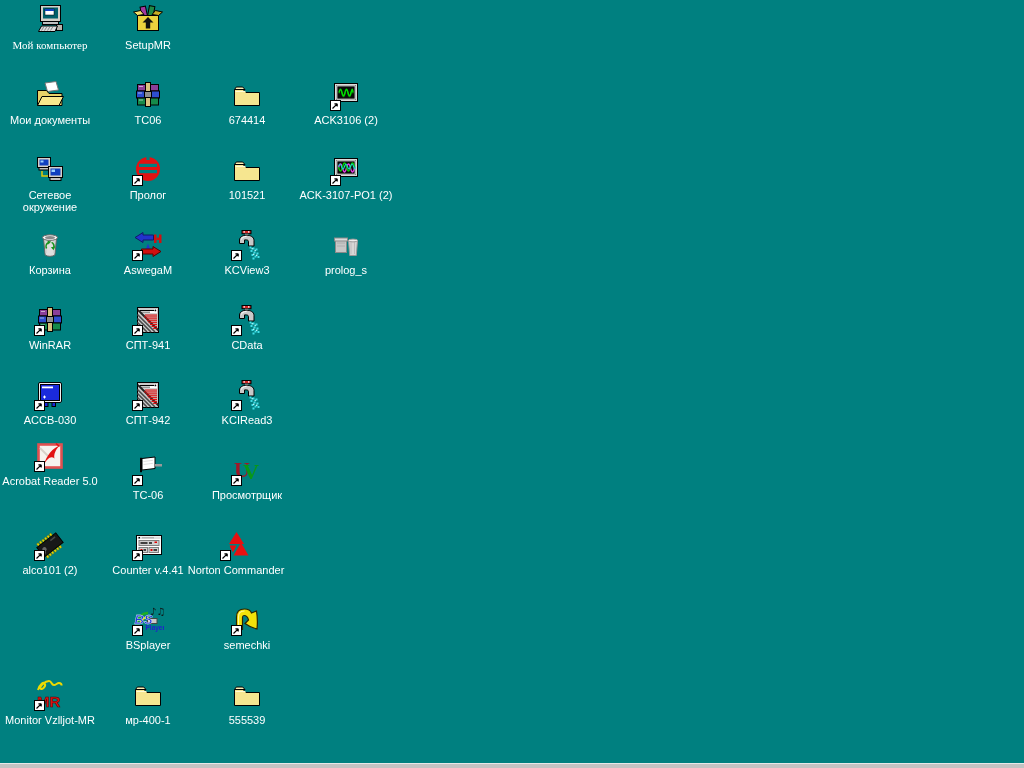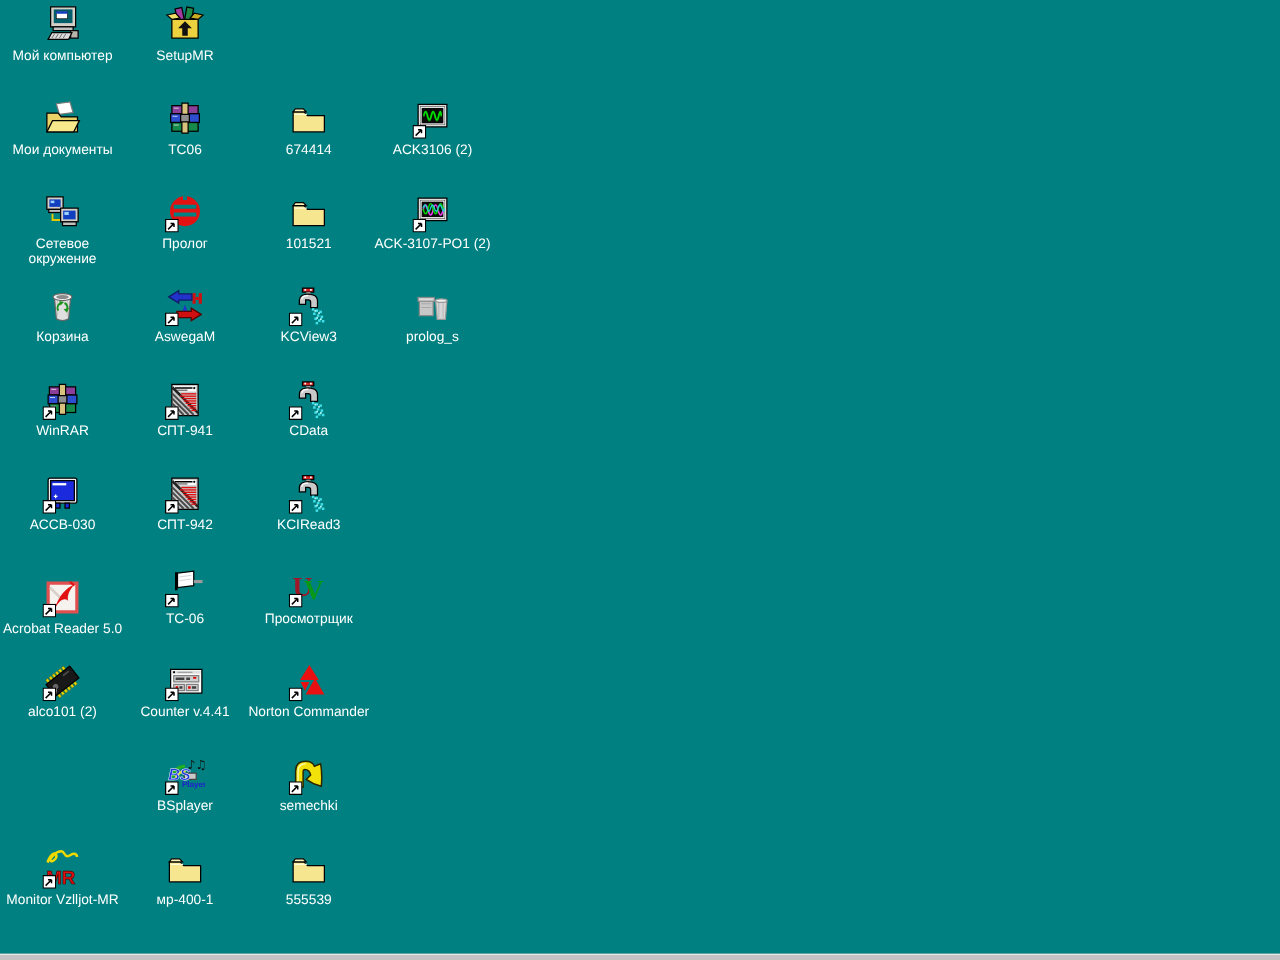--- a/index.html
+++ b/index.html
@@ -297,21 +297,21 @@
   </defs>
 </svg>
 
 <div id="desktop">
     <div class="cell" style="left: 2px; top: 4px;">
       <div class="iconwrap">
         <svg class="base" viewBox="0 0 32 32" aria-hidden="true">
           <use href="#sym-my-computer"></use>
         </svg>
       </div>
-      <div class="lbl" style="color: rgb(255, 255, 255);">Мой компьютер</div>
+      <div class="lbl" style="color: rgb(255, 255, 255); font-family: Liberation Serif, serif;">Мой компьютер</div>
     </div>
     <div class="cell" style="left: 100px; top: 4px;">
       <div class="iconwrap">
         <svg class="base" viewBox="0 0 32 32" aria-hidden="true">
           <use href="#sym-winrar-setup-box"></use>
         </svg>
       </div>
       <div class="lbl" style="color: rgb(255, 255, 255);">SetupMR</div>
     </div>
     <div class="cell" style="left: 2px; top: 79px;">
@@ -484,21 +484,21 @@
       <div class="iconwrap">
         <svg class="base" viewBox="0 0 32 32" aria-hidden="true">
           <use href="#sym-faucet"></use>
         </svg>
         <svg class="ov" viewBox="0 0 11 11">
           <use href="#sym-shortcut"></use>
         </svg>
       </div>
       <div class="lbl" style="color: rgb(255, 255, 255);">KCIRead3</div>
     </div>
-    <div class="cell" style="left: 2px; top: 462px;">
+    <div class="cell" style="left: 2px; top: 440px;">
       <div class="iconwrap">
         <svg class="base" viewBox="0 0 32 32" aria-hidden="true">
           <use href="#sym-acrobat-reader"></use>
         </svg>
         <svg class="ov" viewBox="0 0 11 11">
           <use href="#sym-shortcut"></use>
         </svg>
       </div>
       <div class="lbl" style="color: rgb(255, 255, 255);">Acrobat Reader 5.0</div>
     </div>
@@ -539,21 +539,21 @@
       <div class="iconwrap">
         <svg class="base" viewBox="0 0 32 32" aria-hidden="true">
           <use href="#sym-counter-window"></use>
         </svg>
         <svg class="ov" viewBox="0 0 11 11">
           <use href="#sym-shortcut"></use>
         </svg>
       </div>
       <div class="lbl" style="color: rgb(255, 255, 255);">Counter v.4.41</div>
     </div>
-    <div class="cell" style="left: 199px; top: 529px;">
+    <div class="cell" style="left: 188px; top: 529px;">
       <div class="iconwrap">
         <svg class="base" viewBox="0 0 32 32" aria-hidden="true">
           <use href="#sym-norton-commander-triangles"></use>
         </svg>
         <svg class="ov" viewBox="0 0 11 11">
           <use href="#sym-shortcut"></use>
         </svg>
       </div>
       <div class="lbl" style="color: rgb(255, 255, 255);">Norton Commander</div>
     </div>

